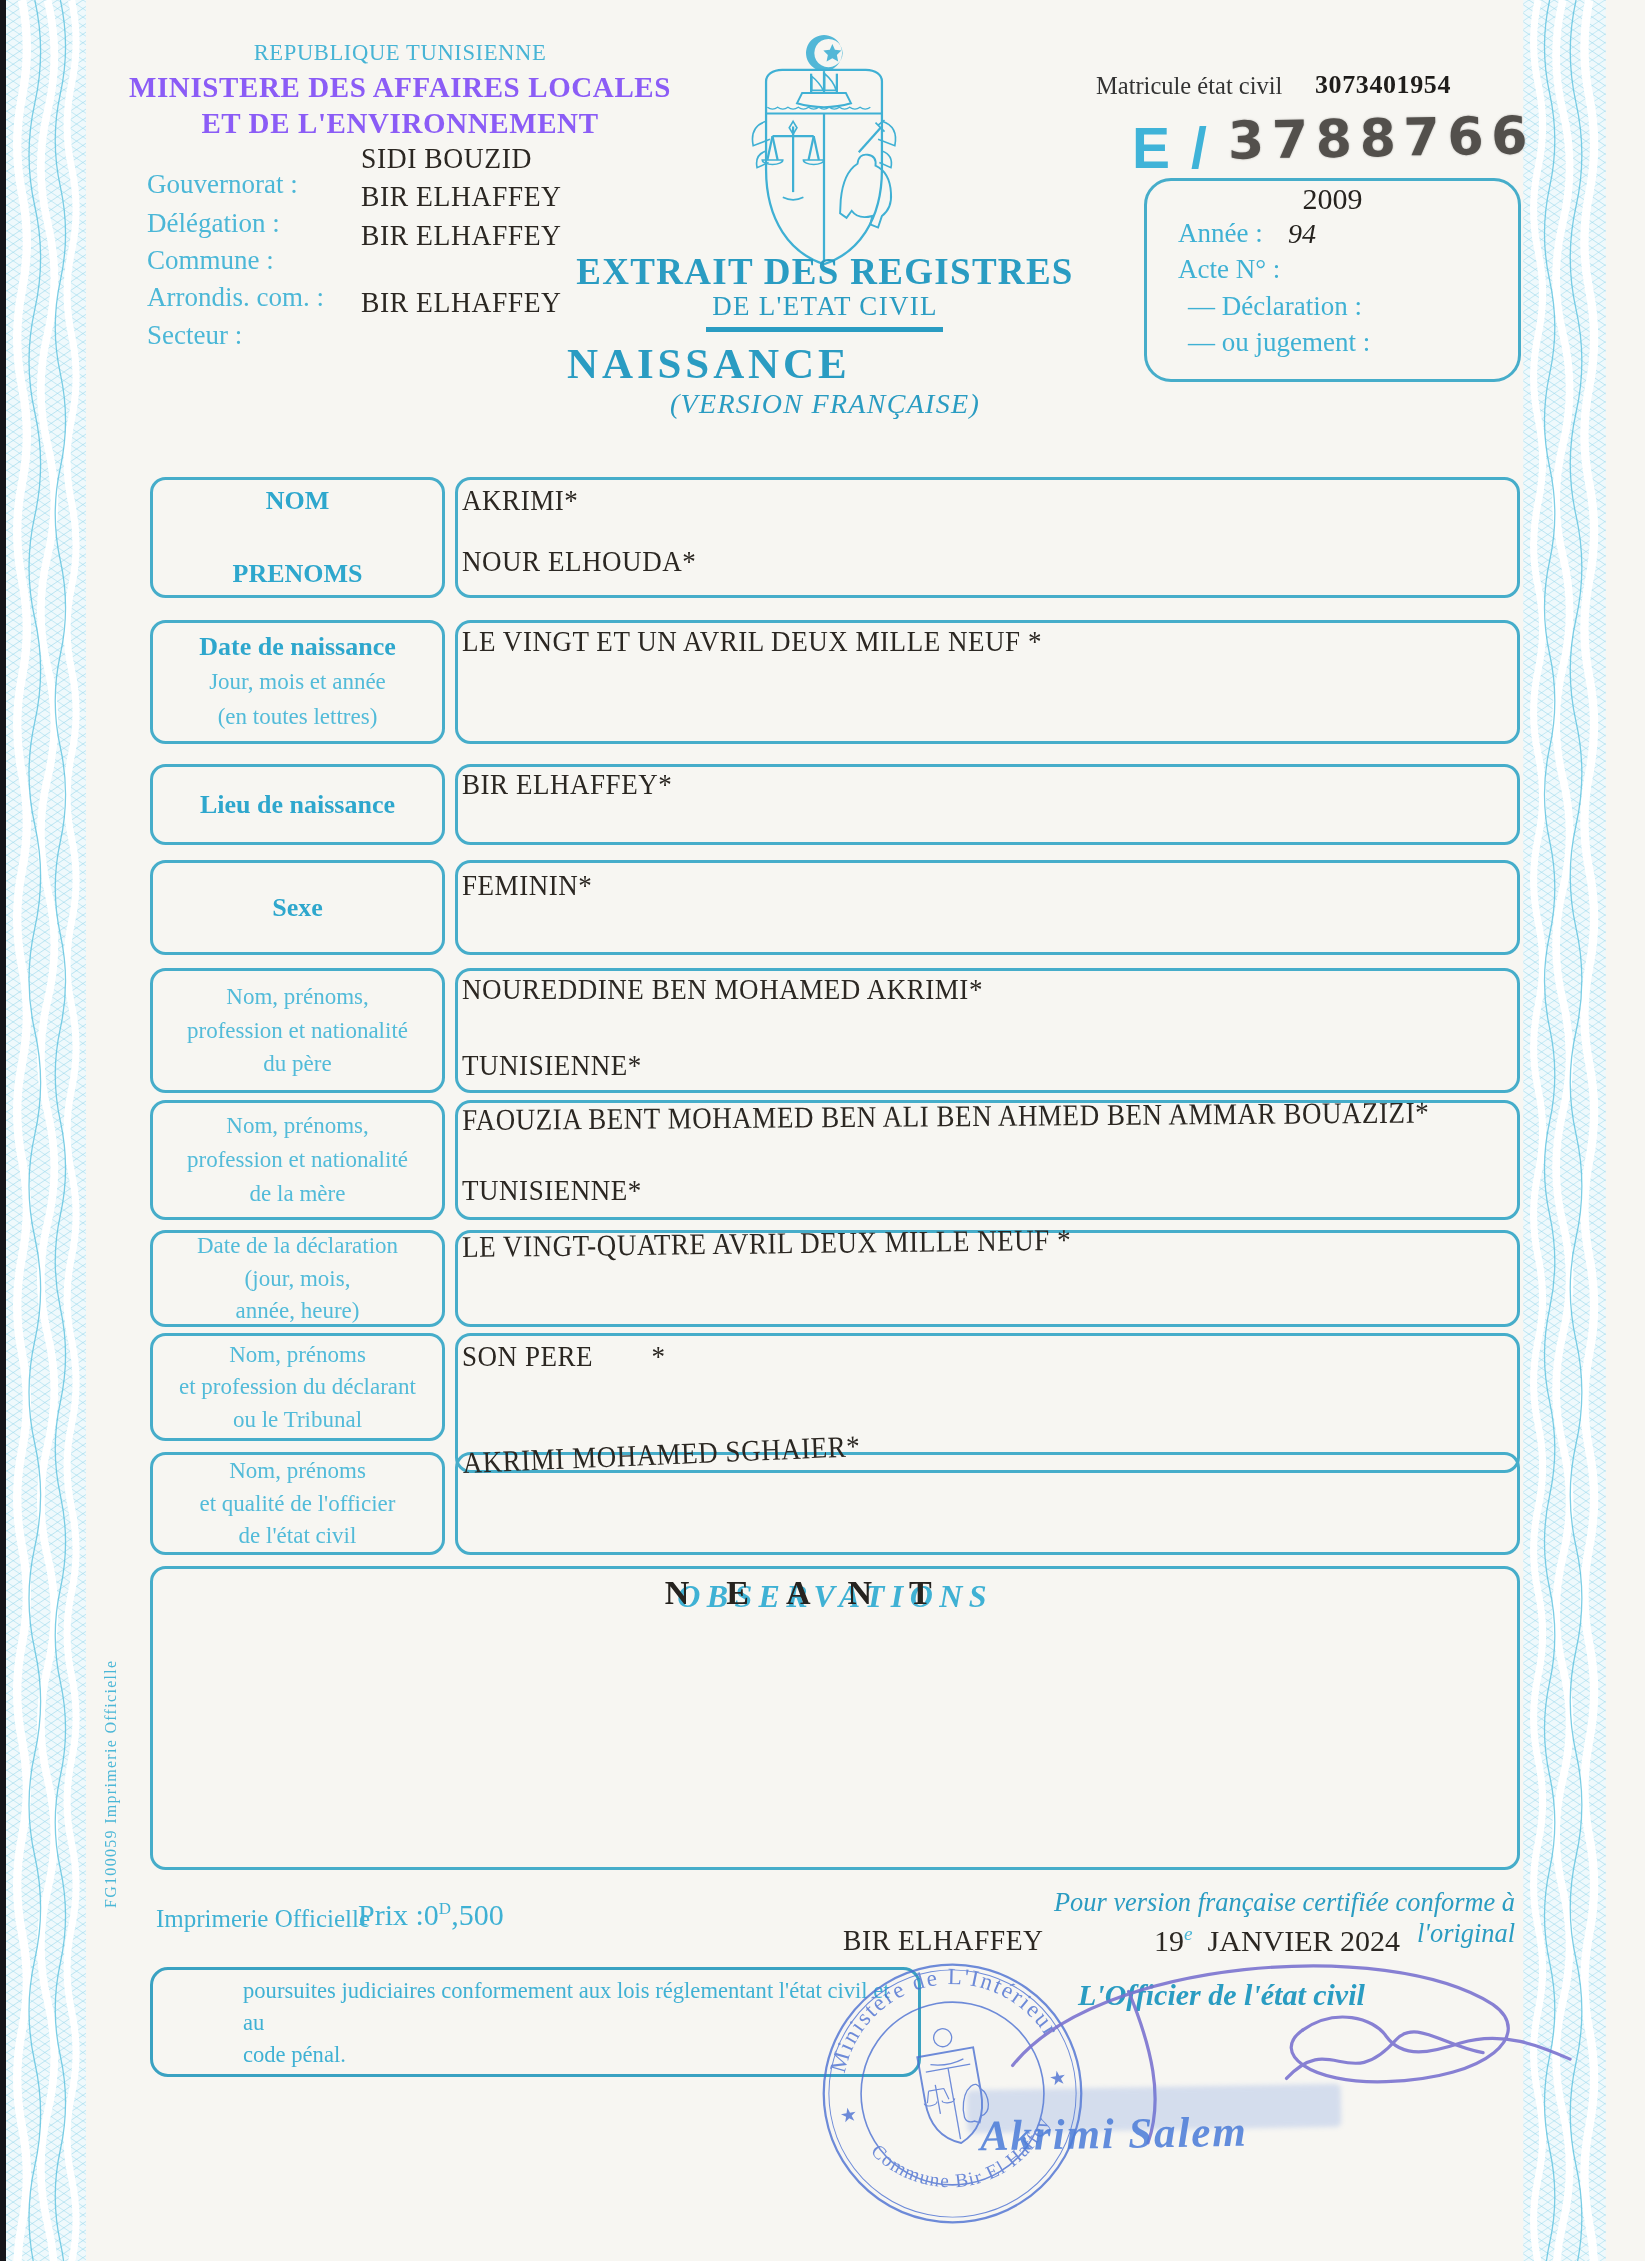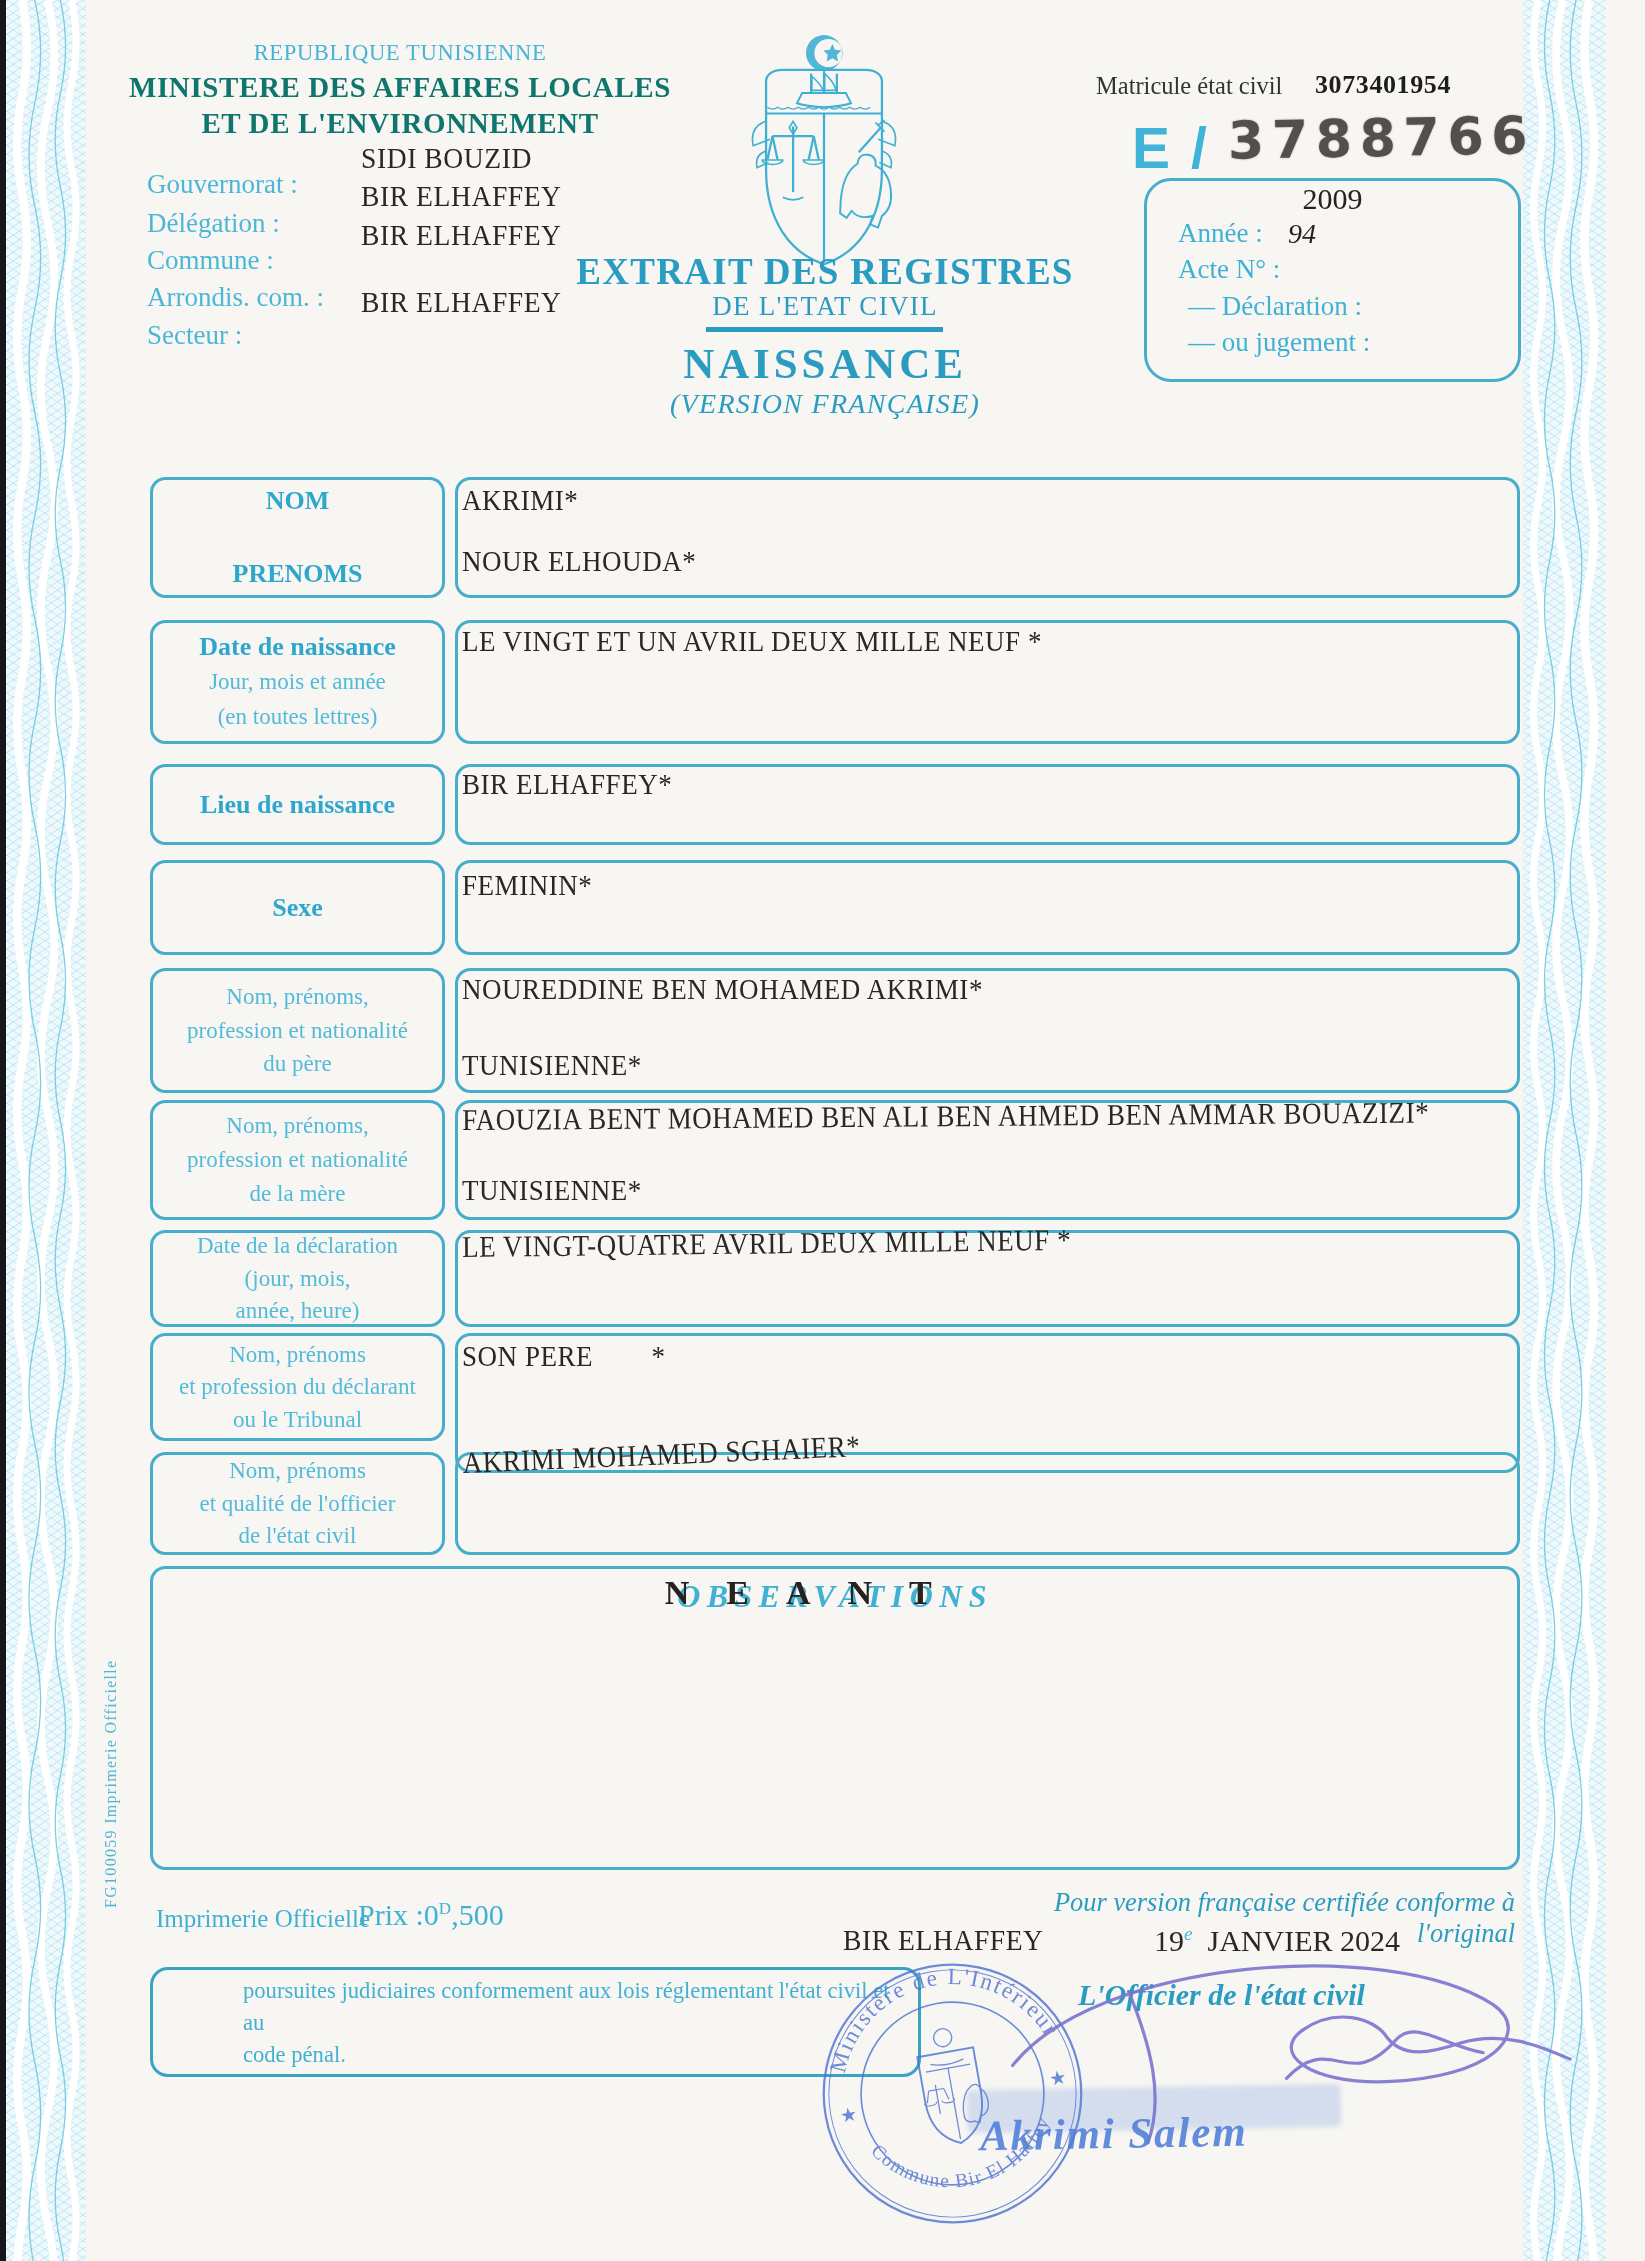--- a/index.html
+++ b/index.html
@@ -3,36 +3,36 @@
 <meta charset="utf-8">
 <style>
   html,body{margin:0;padding:0;}
   body{
     width:1645px;height:2261px;position:relative;overflow:hidden;
     background:#f7f6f2;font-family:"Liberation Serif","DejaVu Serif",serif;
   }
   .abs{position:absolute;}
   
   .rep{font-size:22.6px;color:#47b4d5;letter-spacing:0.6px;text-align:center;}
-  .min{font-weight:bold;font-size:29px;color:#0f766e;text-align:center;letter-spacing:0.6px;}
+  .min{font-weight:bold;font-size:29px;color:#8b5cf6;text-align:center;letter-spacing:0.6px;}
   .admin-lbl{font-size:27px;color:#4bb7d7;}
   .blackval{font-size:30px;color:#2b2722;white-space:nowrap;display:inline-block;transform:scaleX(.92);transform-origin:left top;letter-spacing:0.6px;}
   .mat-lbl{font-size:24.5px;color:#333;}
   .mat-val{font-size:26px;font-weight:bold;color:#1f1d1b;letter-spacing:0.6px;}
   .serial-e{font-family:"Liberation Sans",sans-serif;font-weight:bold;font-size:57px;color:#3fb3d8;letter-spacing:2.6px;}
   .serial-num{font-family:"DejaVu Sans",sans-serif;font-weight:bold;font-size:52px;color:#53504c;letter-spacing:7.7px;text-shadow:0 0 1.9px rgba(90,88,84,.55);transform:rotate(-1deg);display:inline-block;}
   .yearbox{border:3.2px solid #46adca;border-radius:27px;box-sizing:border-box;}
   .yb-year{font-size:30px;color:#26231f;text-align:center;}
   .yb-line{font-size:27px;color:#3fb1d4;}
   .yb-val{font-size:28px;color:#26231f;}
   
   .t1{font-weight:bold;font-size:37px;color:#2a9cc2;text-align:center;letter-spacing:1.3px;}
   .t2{font-size:27px;color:#2a9cc2;text-align:center;letter-spacing:1.3px;}
   .t-rule{background:#2a9cc2;height:4.5px;}
-  .t3{font-weight:bold;font-size:43px;color:#2a9cc2;text-align:center;letter-spacing:3.9px;}
+  .t3{font-weight:bold;font-size:43px;color:#2a9cc2;letter-spacing:3.9px;}
   .t4{font-style:italic;font-size:28px;color:#2a9cc2;text-align:center;letter-spacing:1.3px;}
   
   .lblbox{left:150px;width:295px;border:3.2px solid #46adca;border-radius:15.5px;box-sizing:border-box;
           display:flex;flex-direction:column;justify-content:center;align-items:center;text-align:center;}
   .valbox{left:455px;width:1065px;border:3.2px solid #46adca;border-radius:15.5px;box-sizing:border-box;}
   .lbl-b{font-weight:bold;font-size:26px;color:#2ea7cd;line-height:1.15;}
   .lbl-s{font-size:23px;color:#52bbd9;line-height:1.3;}
   .val{font-size:30px;color:#2b2722;white-space:nowrap;display:inline-block;transform:scaleX(.9);transform-origin:left top;letter-spacing:0.6px;position:absolute;left:3.9px;}
   
   .obs-title{font-weight:bold;font-style:italic;font-size:32px;color:#3fb1d4;letter-spacing:6.4px;}

